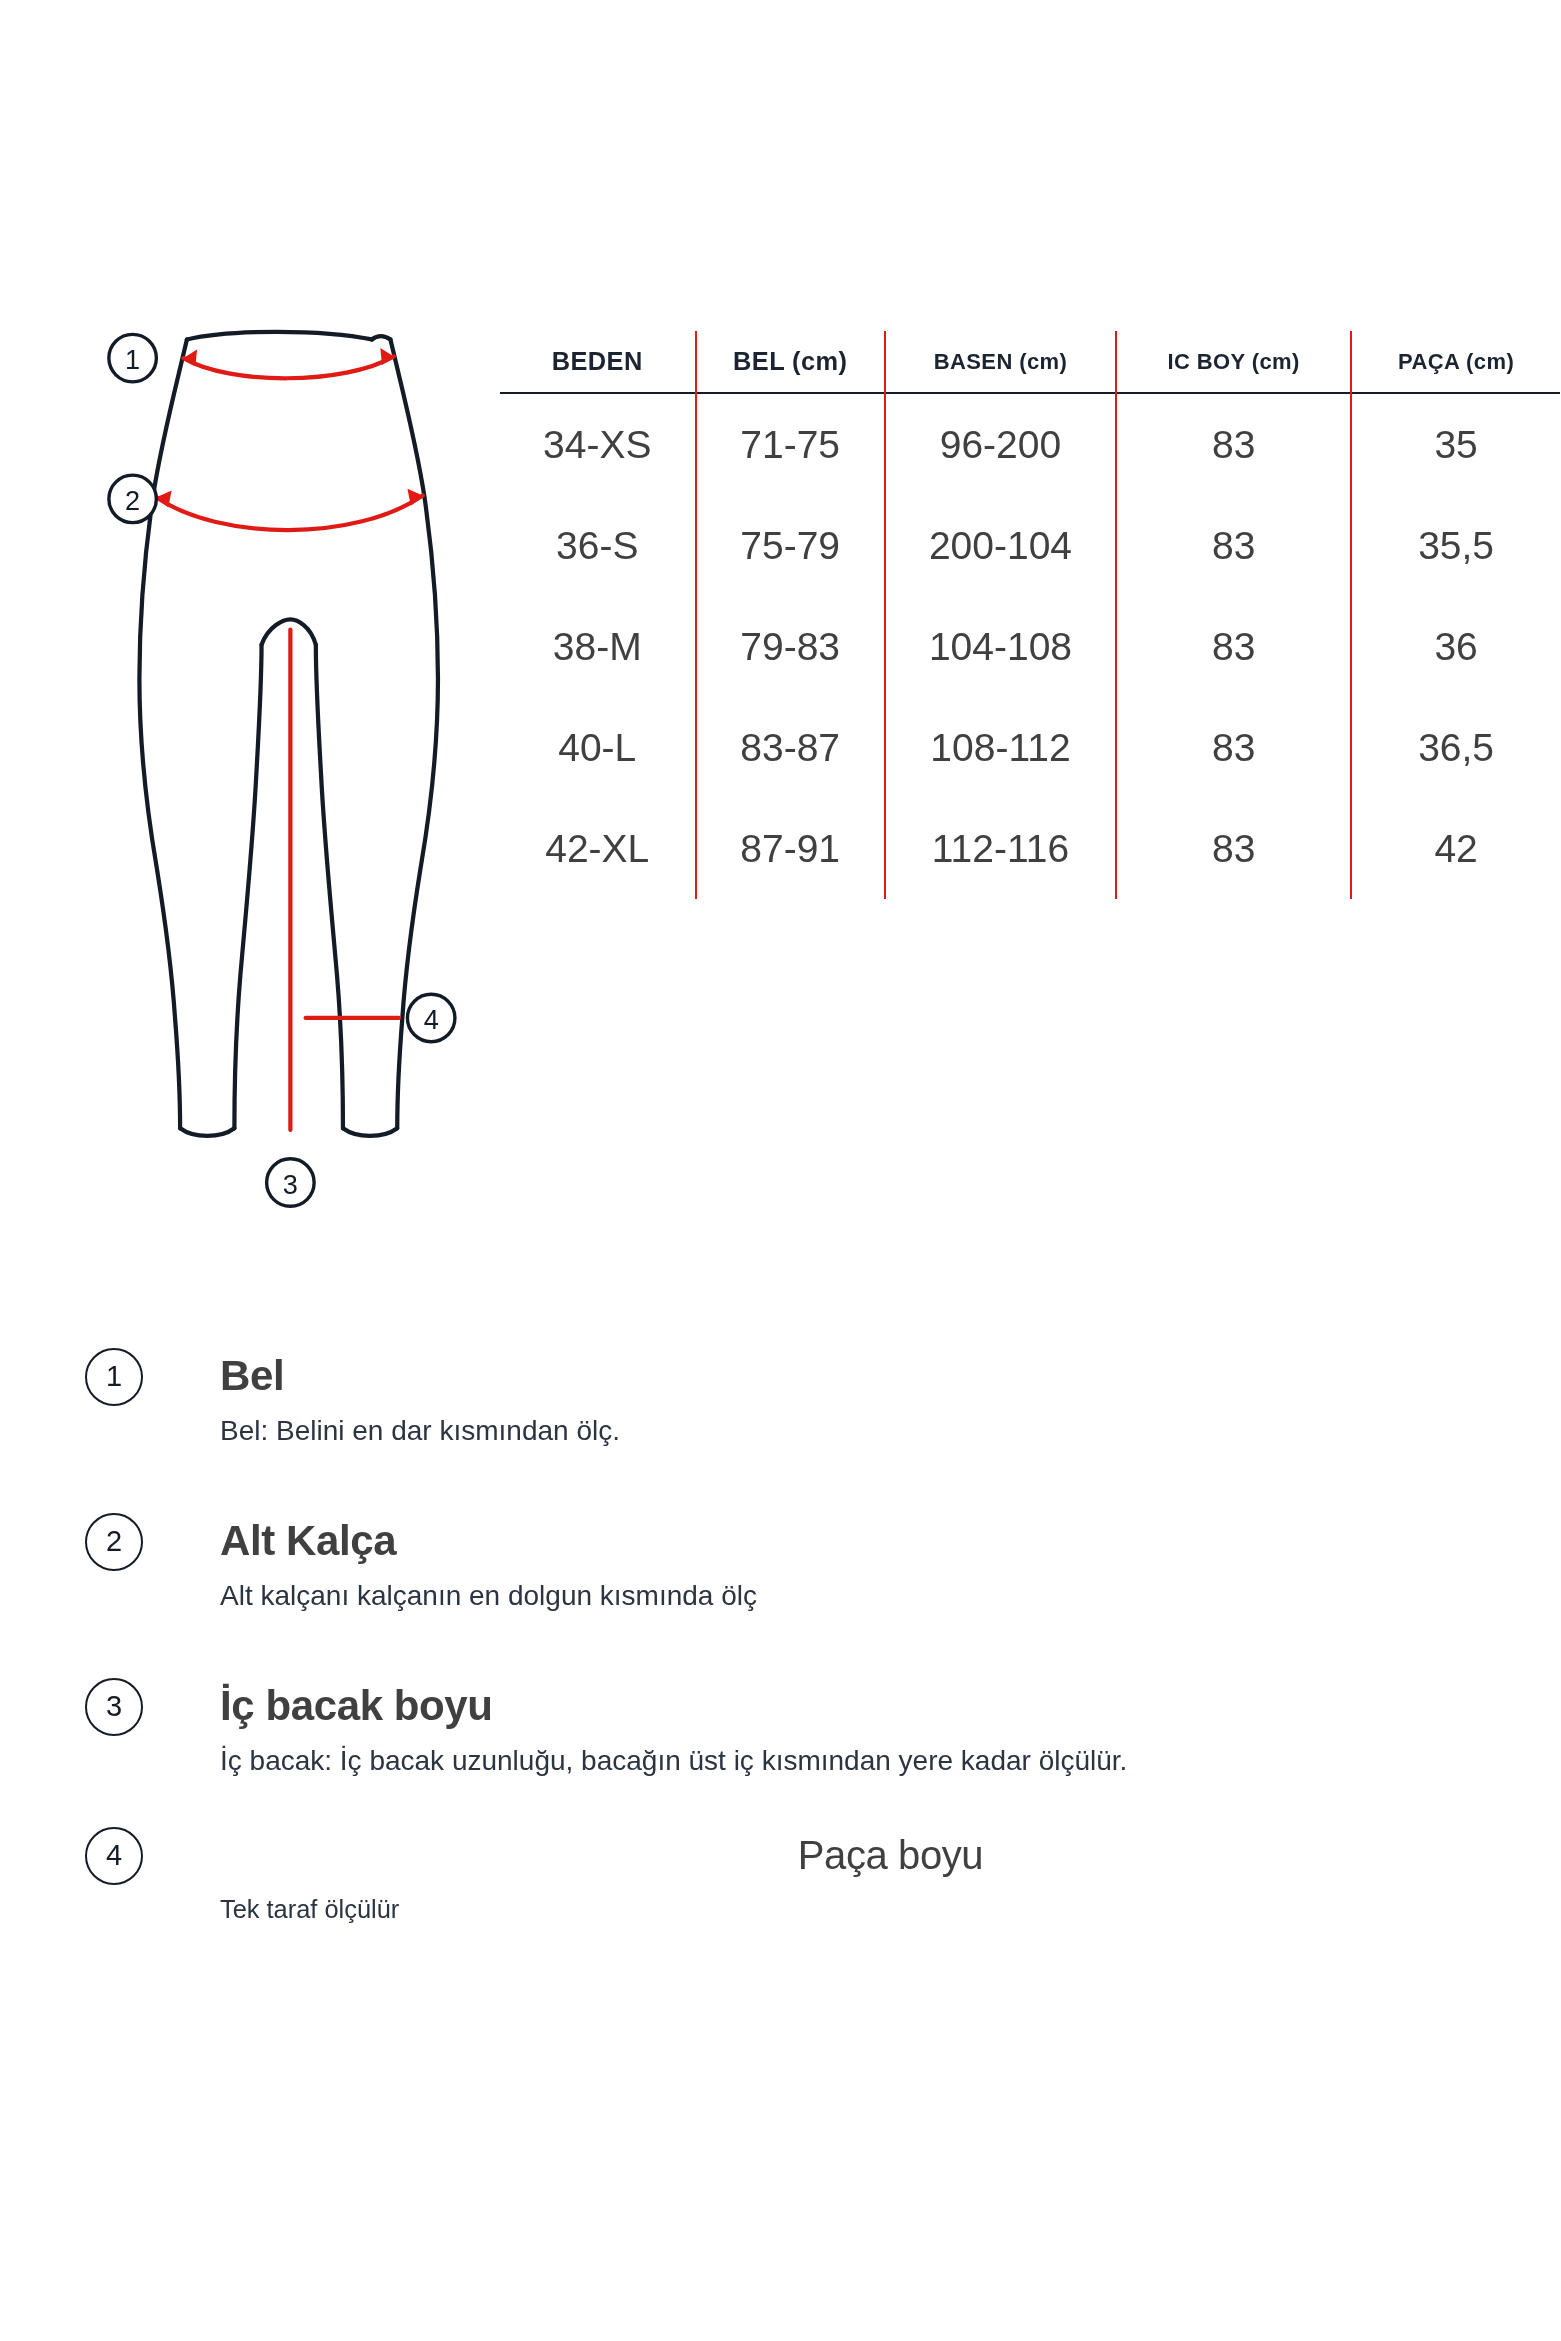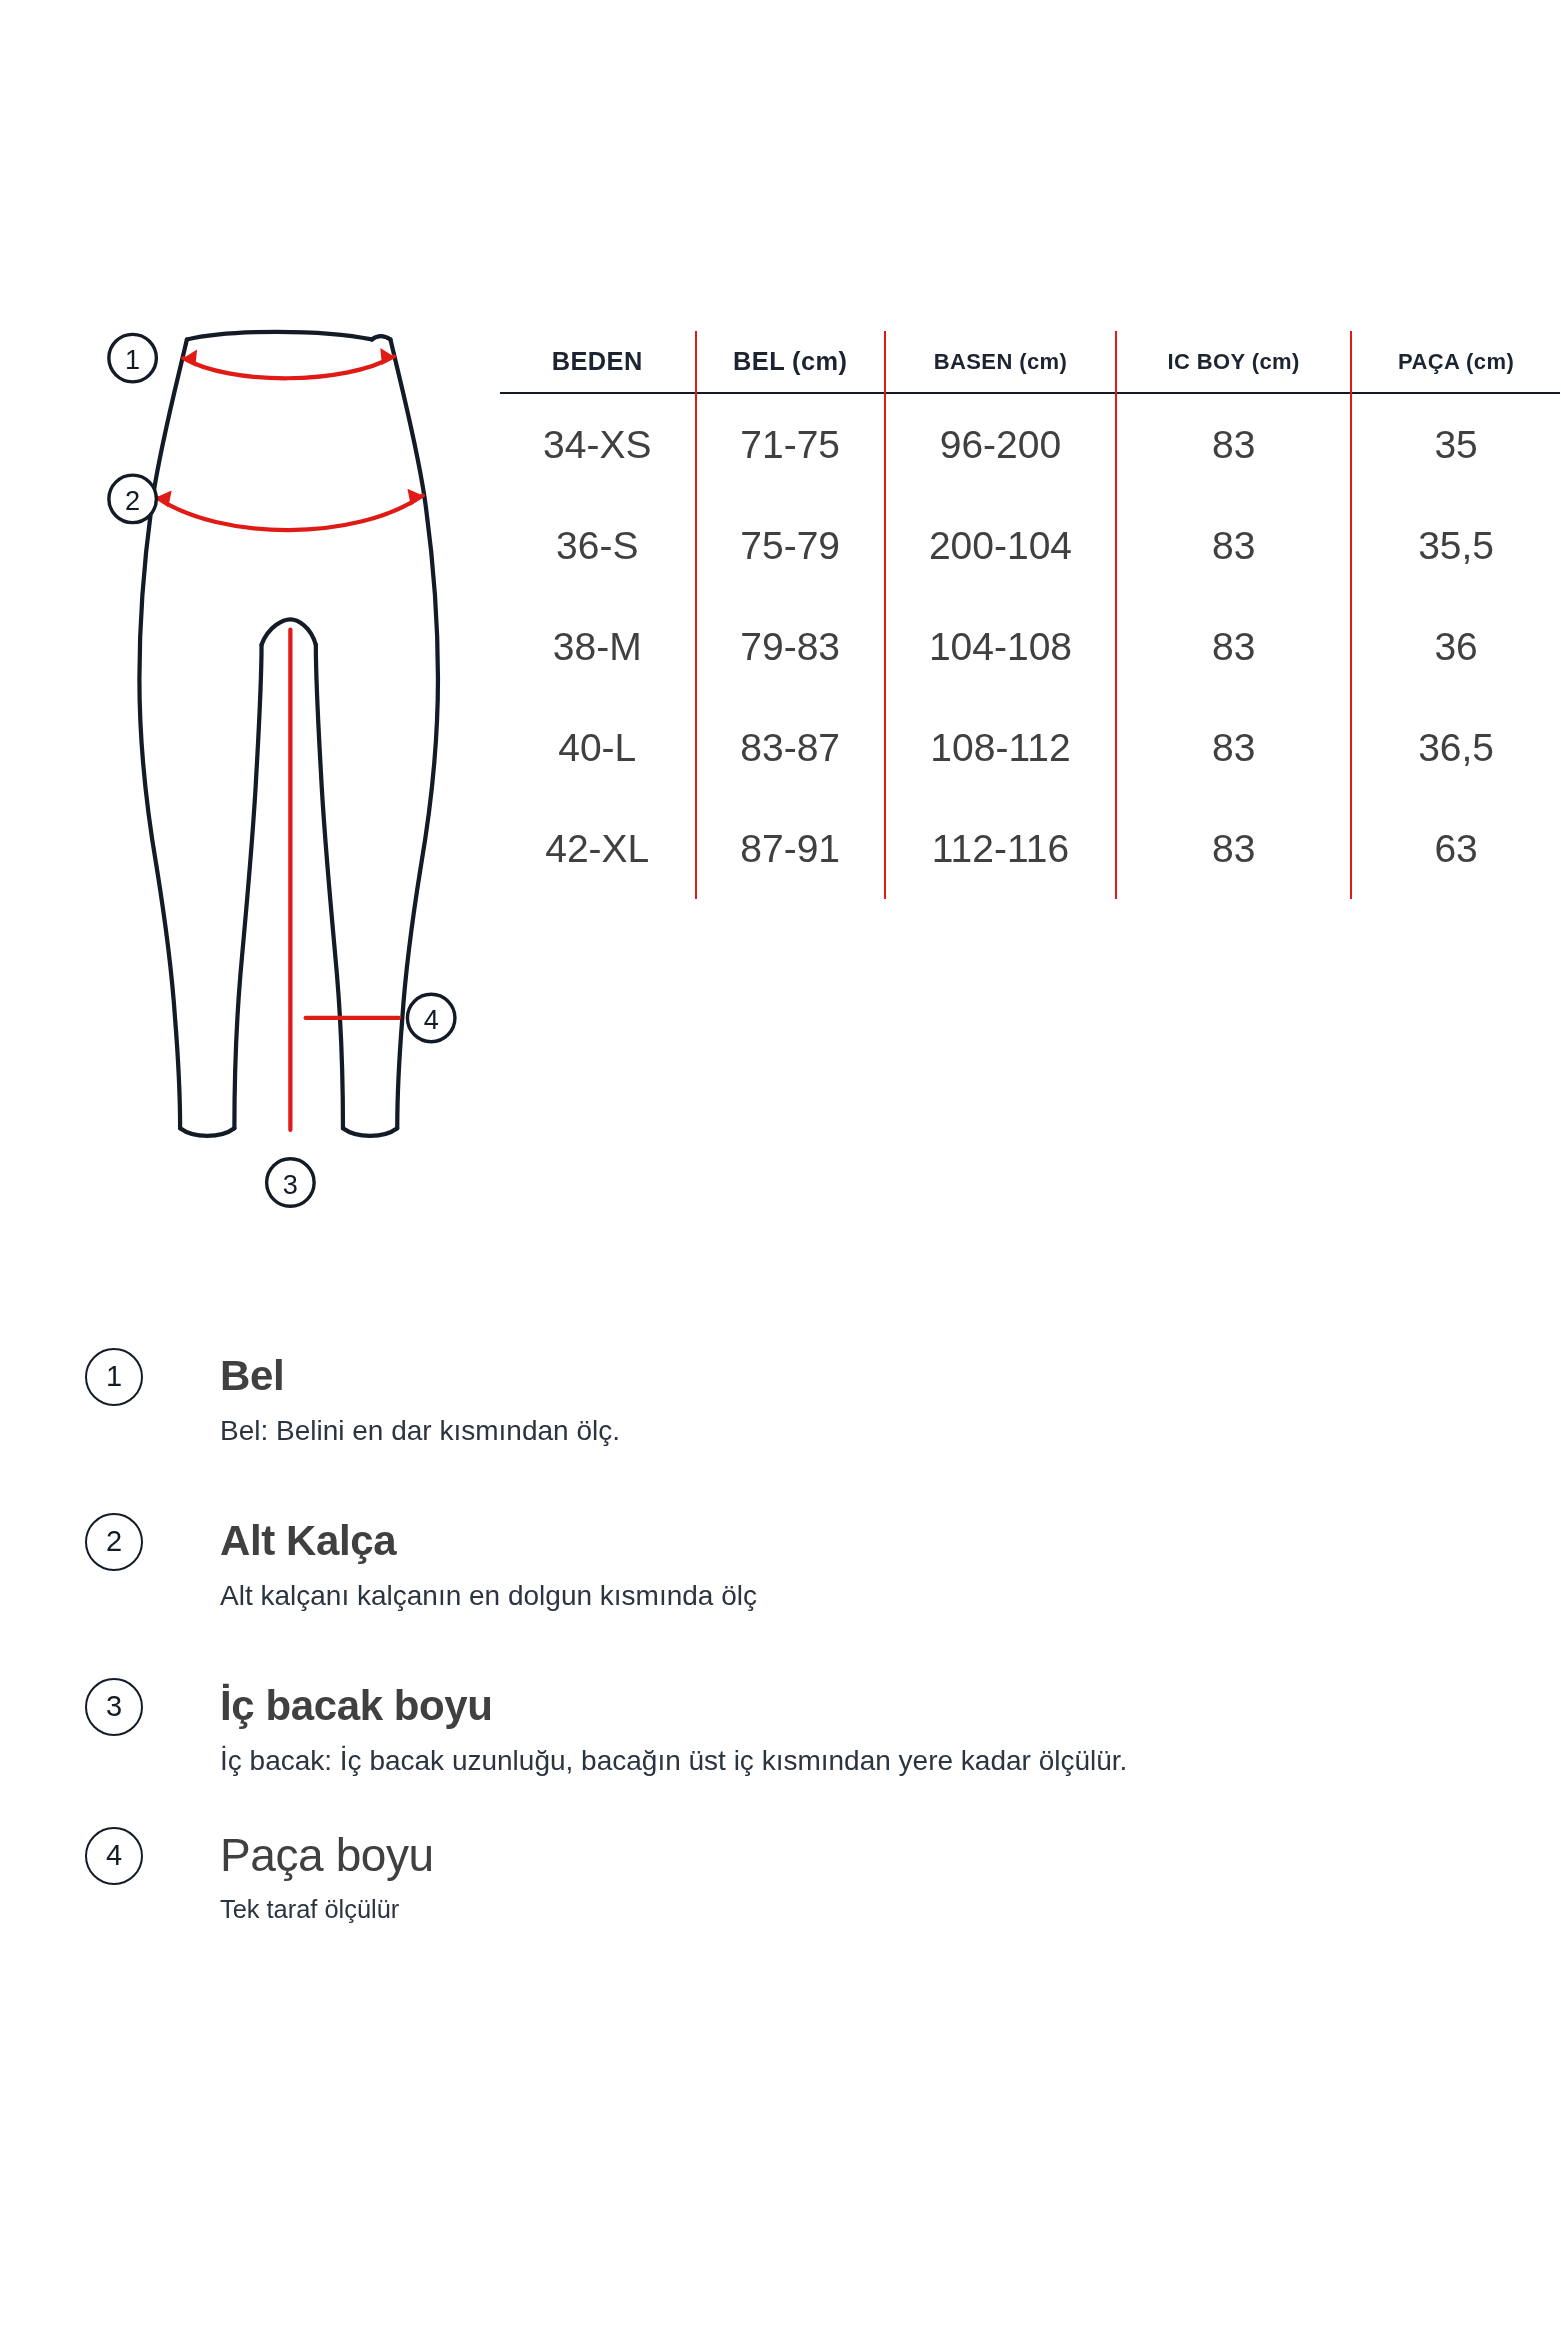--- a/index.html
+++ b/index.html
@@ -118,22 +118,23 @@
   }
   .legend-title {
     font-size: 42px;
     font-weight: 700;
     color: #404040;
     line-height: 56px;
     margin: 0 0 6.8px 0;
     letter-spacing: -0.4px;
   }
   .legend-title.small {
-    font-size: 46px;
+    font-size: 40px;
     font-weight: 400;
+    text-align: center;
   }
   .legend-desc {
     font-size: 28px;
     font-weight: 400;
     color: #2b3440;
     line-height: 39px;
     margin: 0;
     max-width: 1255px;
   }
   .legend-desc.tiny {
@@ -261,21 +262,21 @@
             <td class="sep">83-87</td>
             <td class="sep">108-112</td>
             <td class="sep">83</td>
             <td class="sep">36,5</td>
           </tr>
           <tr>
             <td>42-XL</td>
             <td class="sep">87-91</td>
             <td class="sep">112-116</td>
             <td class="sep">83</td>
-            <td class="sep">63</td>
+            <td class="sep">42</td>
           </tr>
         </tbody>
       </table>
     </div>
   </div>
 
   <div class="legend">
 
     <div class="legend-item item1">
       <span class="num-badge">1</span>

